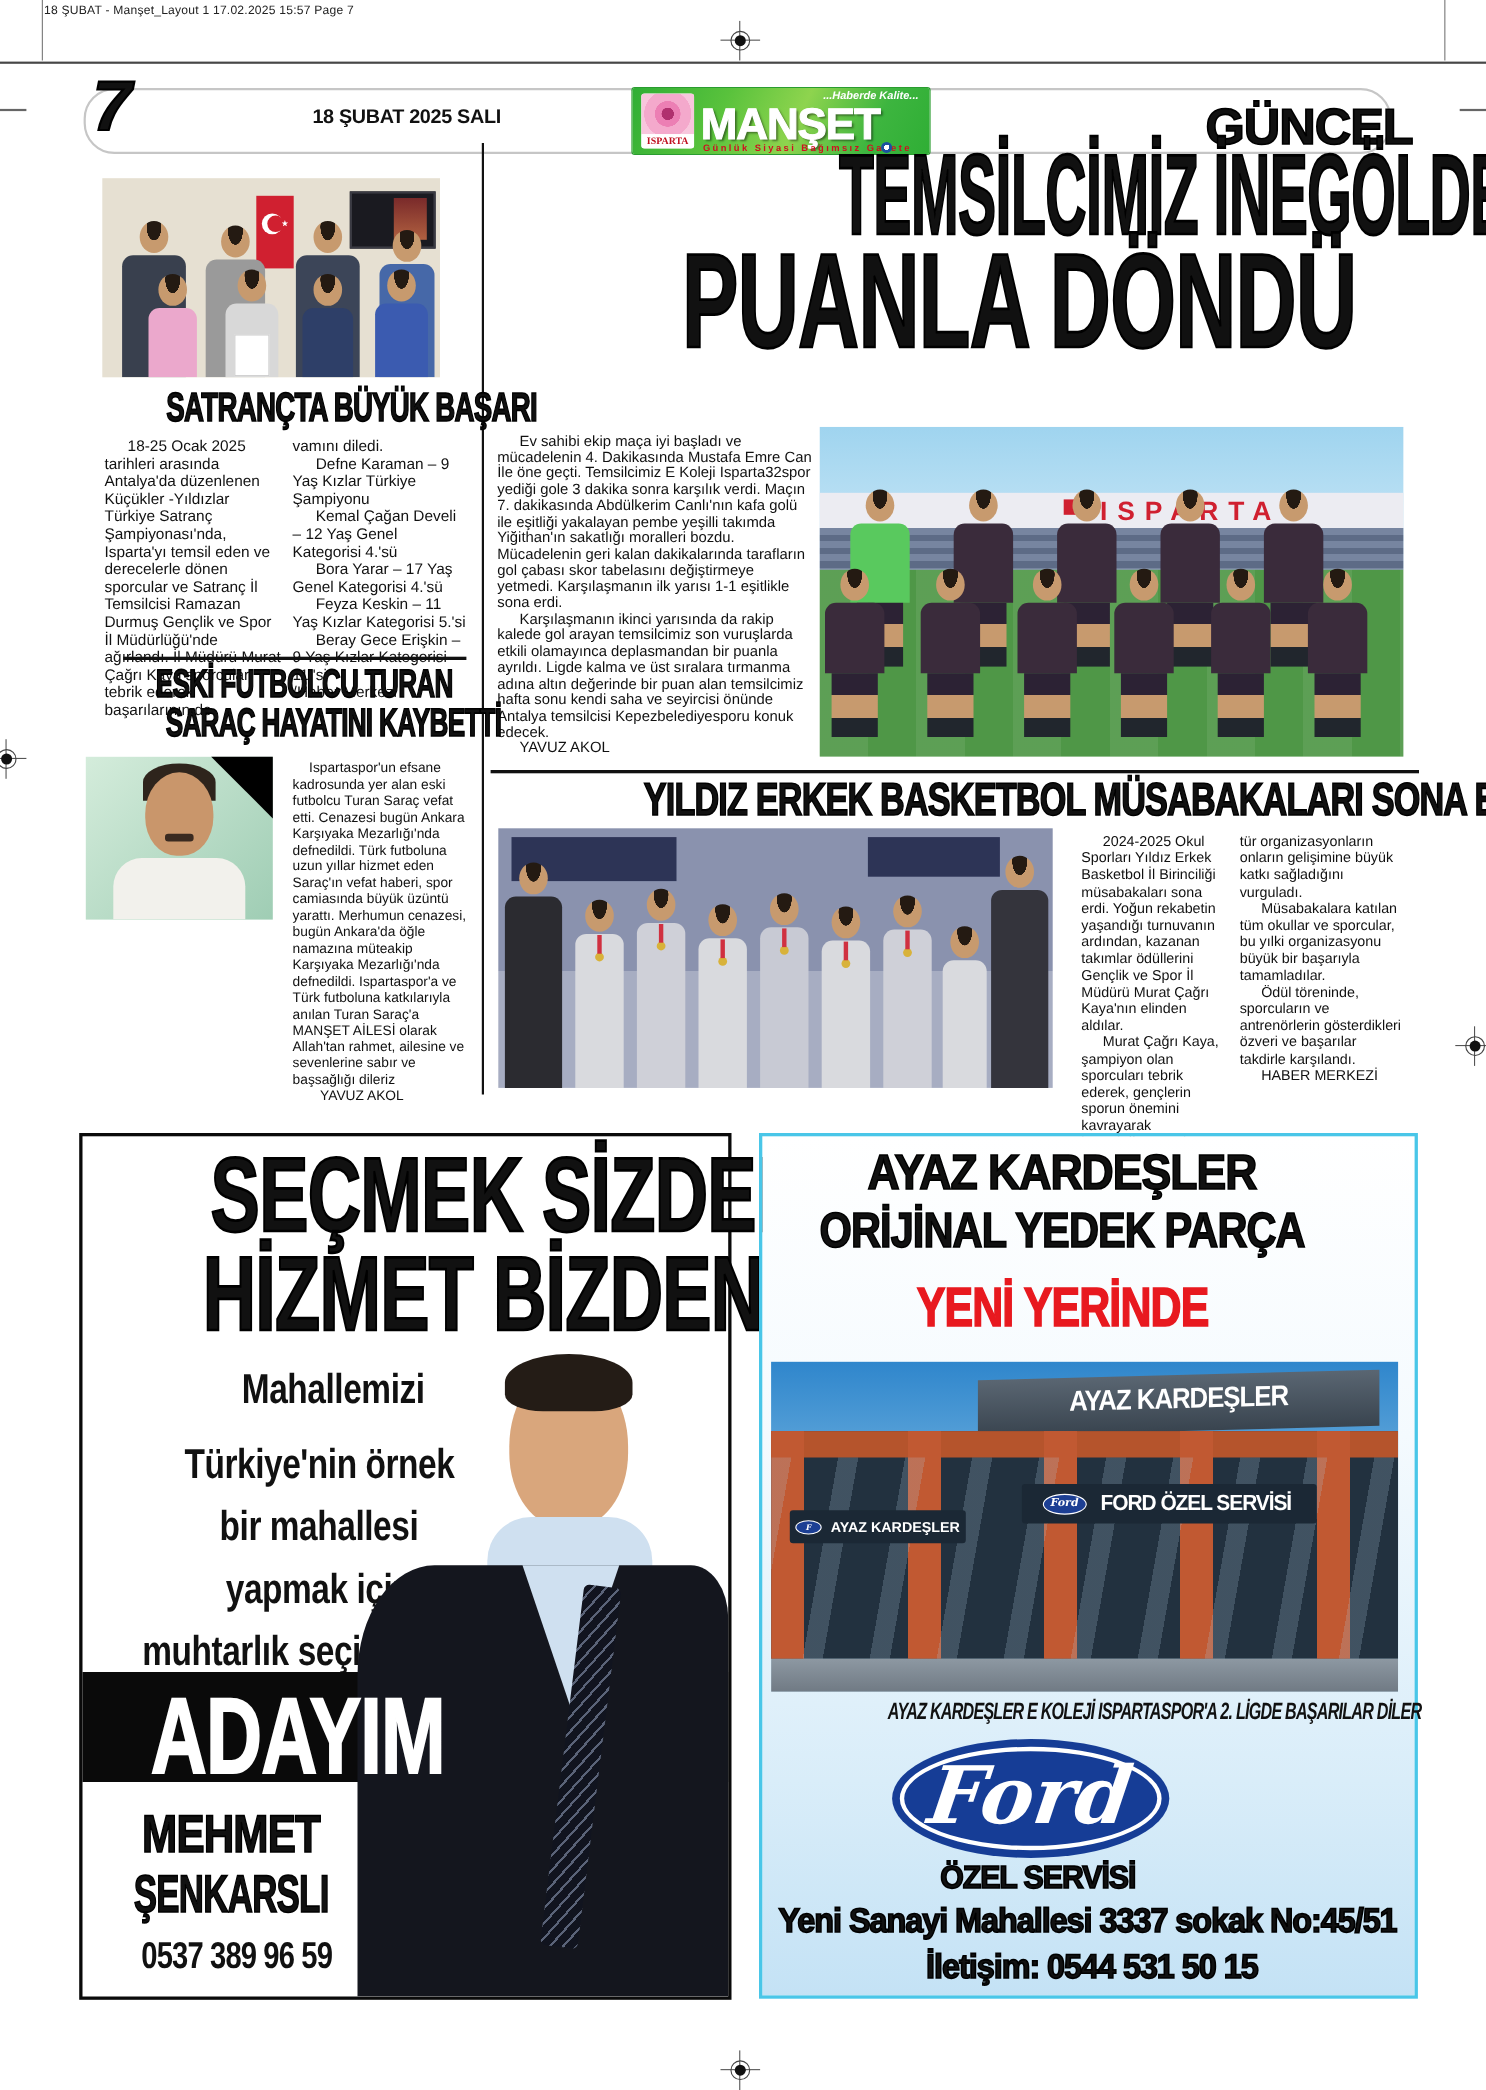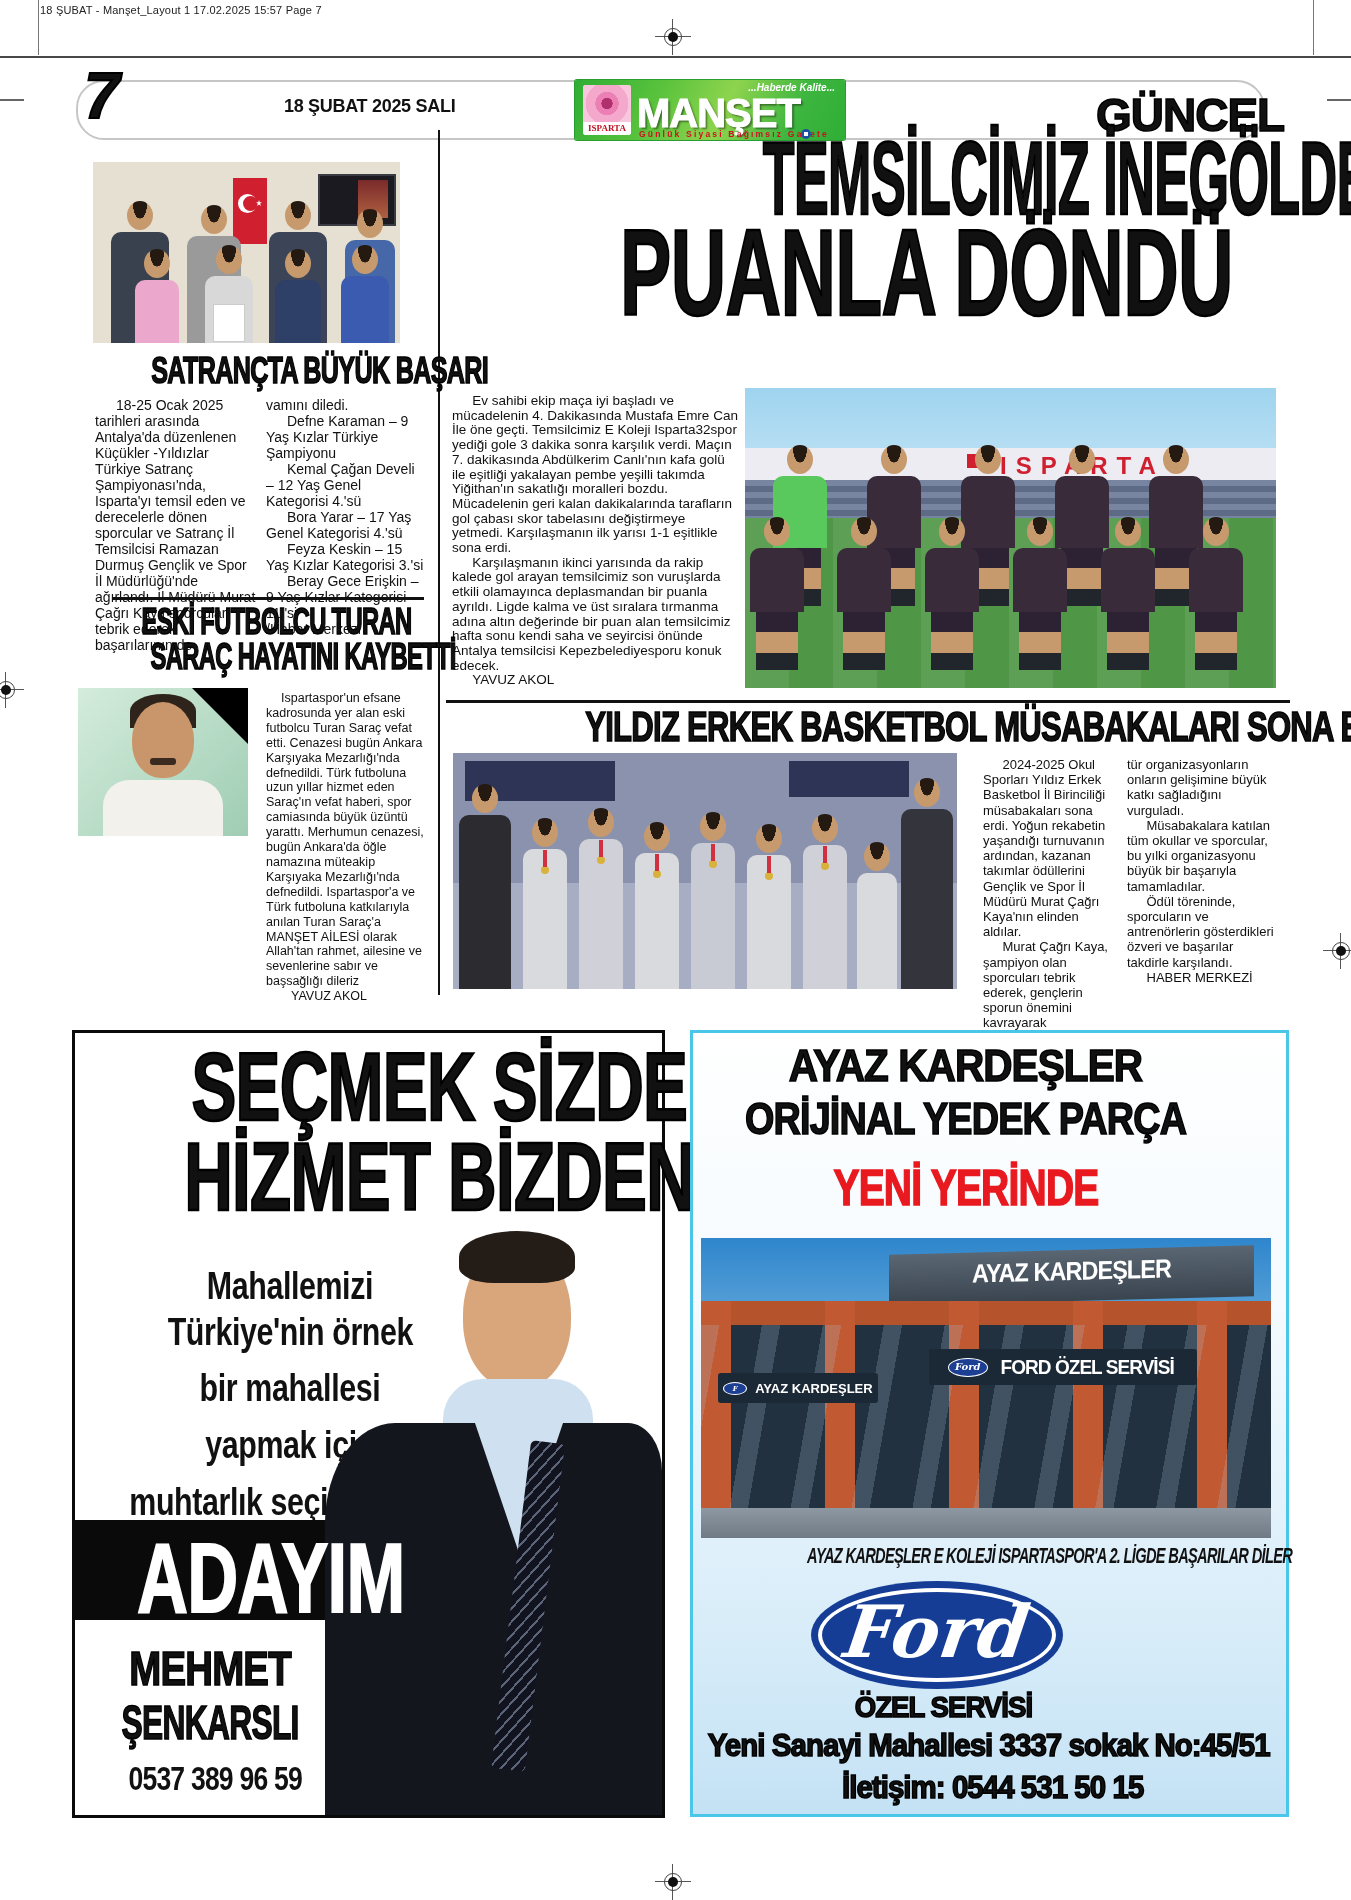--- a/index.html
+++ b/index.html
@@ -223,21 +223,21 @@
     <span class="cond fat2" style="font-size:37px;transform:scaleX(.68);">SATRANÇTA BÜYÜK BAŞARI</span>
   </div>
   <div class="abs bodytext" style="left:95px;top:397px;width:162px;font-size:14px;line-height:16px;">
     <p>18-25 Ocak 2025 tarihleri arasında Antalya'da düzenlenen Küçükler -Yıldızlar Türkiye Satranç Şampiyonası'nda, Isparta'yı temsil eden ve derecelerle dönen sporcular ve Satranç İl Temsilcisi Ramazan Durmuş Gençlik ve Spor İl Müdürlüğü'nde ağırlandı. İl Müdürü Murat Çağrı Kaya sporcuları tebrik ederek başarılarının de-</p>
   </div>
   <div class="abs bodytext" style="left:266px;top:397px;width:158px;font-size:14px;line-height:16px;">
     <p class="noind">vamını diledi.</p>
     <p>Defne Karaman – 9 Yaş Kızlar Türkiye Şampiyonu</p>
     <p>Kemal Çağan Develi – 12 Yaş Genel Kategorisi 4.'sü</p>
     <p>Bora Yarar – 17 Yaş Genel Kategorisi 4.'sü</p>
-    <p>Feyza Keskin – 15 Yaş Kızlar Kategorisi 3.'si</p>
+    <p>Feyza Keskin – 11 Yaş Kızlar Kategorisi 5.'si</p>
     <p>Beray Gece Erişkin – 9 Yaş Kızlar Kategorisi 11.'si</p>
     <p class="noind">/Haber Merkezi</p>
   </div>
 
   <div class="abs hlwrap" style="left:72px;top:604px;width:352px;">
     <span class="cond fat2" style="font-size:36px;transform:scaleX(.66);">ESKİ FUTBOLCU TURAN</span>
   </div>
   <div class="abs hlwrap" style="left:72px;top:639px;width:352px;">
     <span class="cond fat2" style="font-size:36px;transform:scaleX(.66);">SARAÇ HAYATINI KAYBETTİ</span>
   </div>
@@ -297,21 +297,21 @@
   </div>
 
   <div class="abs adleft" style="left:72px;top:1030px;width:587px;height:782px;">
     <div class="abs hlwrap" style="left:0;top:6px;width:100%;">
       <span class="cond fat" style="font-size:96px;transform:scaleX(.7);">SEÇMEK SİZDEN</span>
     </div>
     <div class="abs hlwrap" style="left:0;top:96px;width:100%;">
       <span class="cond fat" style="font-size:96px;transform:scaleX(.7);">HİZMET BİZDEN</span>
     </div>
 
-    <div class="abs hlwrap" style="left:0;top:234px;width:430px;">
+    <div class="abs hlwrap" style="left:0;top:211px;width:430px;padding-left:13px;">
       <span class="cond" style="font-size:38px;transform:scaleX(.8);letter-spacing:-.5px;">Mahallemizi</span>
     </div>
     <div class="abs hlwrap" style="left:0;top:280px;width:430px;">
       <span class="cond" style="font-size:38px;transform:scaleX(.8);letter-spacing:-.5px;">Türkiye'nin örnek</span>
     </div>
     <div class="abs hlwrap" style="left:0;top:336px;width:430px;">
       <span class="cond" style="font-size:38px;transform:scaleX(.8);letter-spacing:-.5px;">bir mahallesi</span>
     </div>
     <div class="abs hlwrap" style="left:0;top:393px;width:430px;">
       <span class="cond" style="font-size:38px;transform:scaleX(.8);letter-spacing:-.5px;">yapmak için</span>

